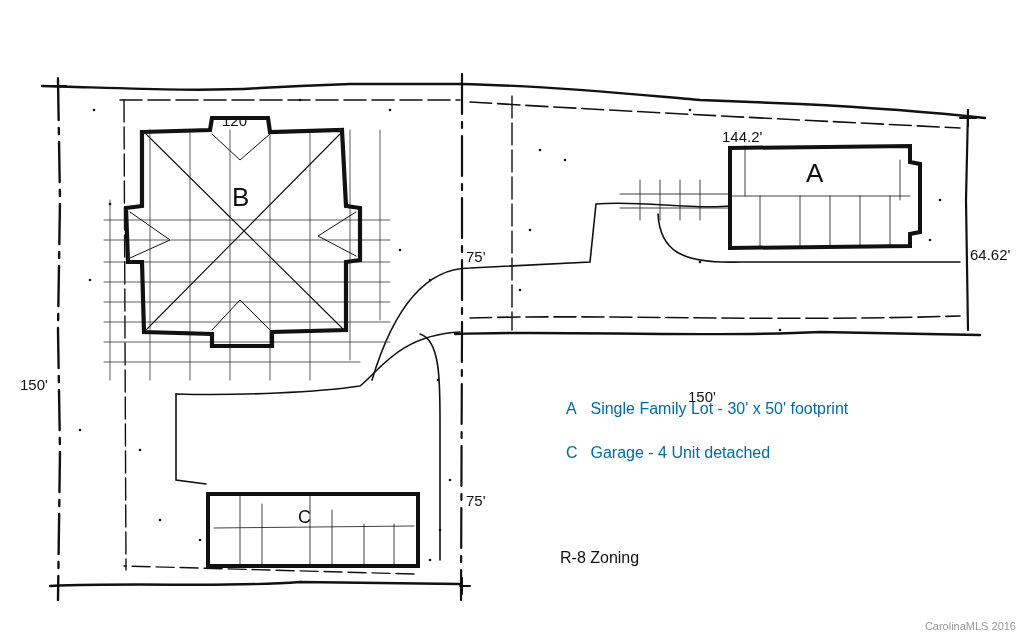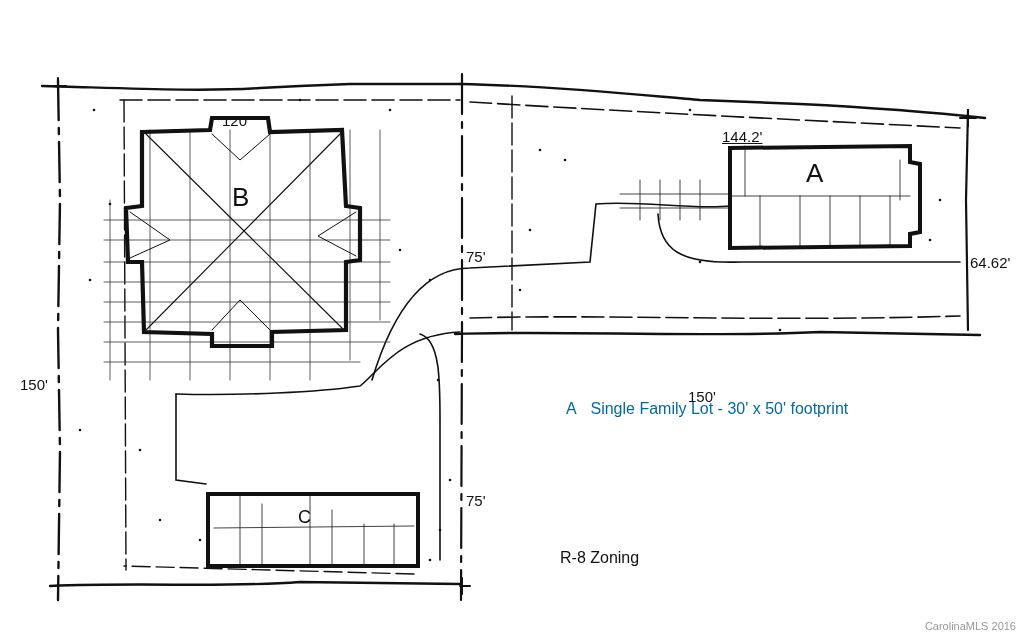--- a/index.html
+++ b/index.html
@@ -97,36 +97,40 @@
     <circle cx="520" cy="290" r="1.3"></circle>
       <circle cx="700" cy="262" r="1.3"></circle>
       <circle cx="780" cy="330" r="1.3"></circle>
     <circle cx="430" cy="560" r="1.3"></circle>
       <circle cx="440" cy="530" r="1.3"></circle>
       <circle cx="300" cy="100" r="1.3"></circle>
   </g>
 </svg>
 
 <span class="dim" style="left:222px;top:66px;">120'</span>
-<span class="dim" style="left:722px;top:82px;text-decoration:underline;">144.2'</span>
+<span class="dim" style="left:722px;top:82px;">144.2'</span>
 <span class="dim" style="left:20px;top:330px;">150'</span>
 <span class="dim" style="left:466px;top:202px;">75'</span>
 <span class="dim" style="left:466px;top:446px;">75'</span>
-<span class="dim" style="left:970px;top:208px;">64.62'</span>
+<span class="dim" style="left:970px;top:200px;">64.62'</span>
 <span class="dim" style="left:688px;top:342px;">150'</span>
 <span class="dim" style="left:228px;top:590px;">120'</span>
 
 <span class="bld-label" style="left:806px;top:160px;">A</span>
 <span class="bld-label" style="left:232px;top:184px;">B</span>
 <span class="bld-label small" style="left:298px;top:508px;">C</span>
 
 <div class="legend">
   <div class="row">
     <span class="letter">A</span>
     <span>Single Family Lot - 30' x 50' footprint</span>
   </div>
+  <div class="row">
+    <span class="letter">C</span>
+    <span>Garage - 4 Unit detached</span>
+  </div>
 </div>
 
 <div class="zoning">
   <div>R-8 Zoning</div>
 </div>
 
 <div class="credit">CarolinaMLS 2016</div>
 
 </body></html>

